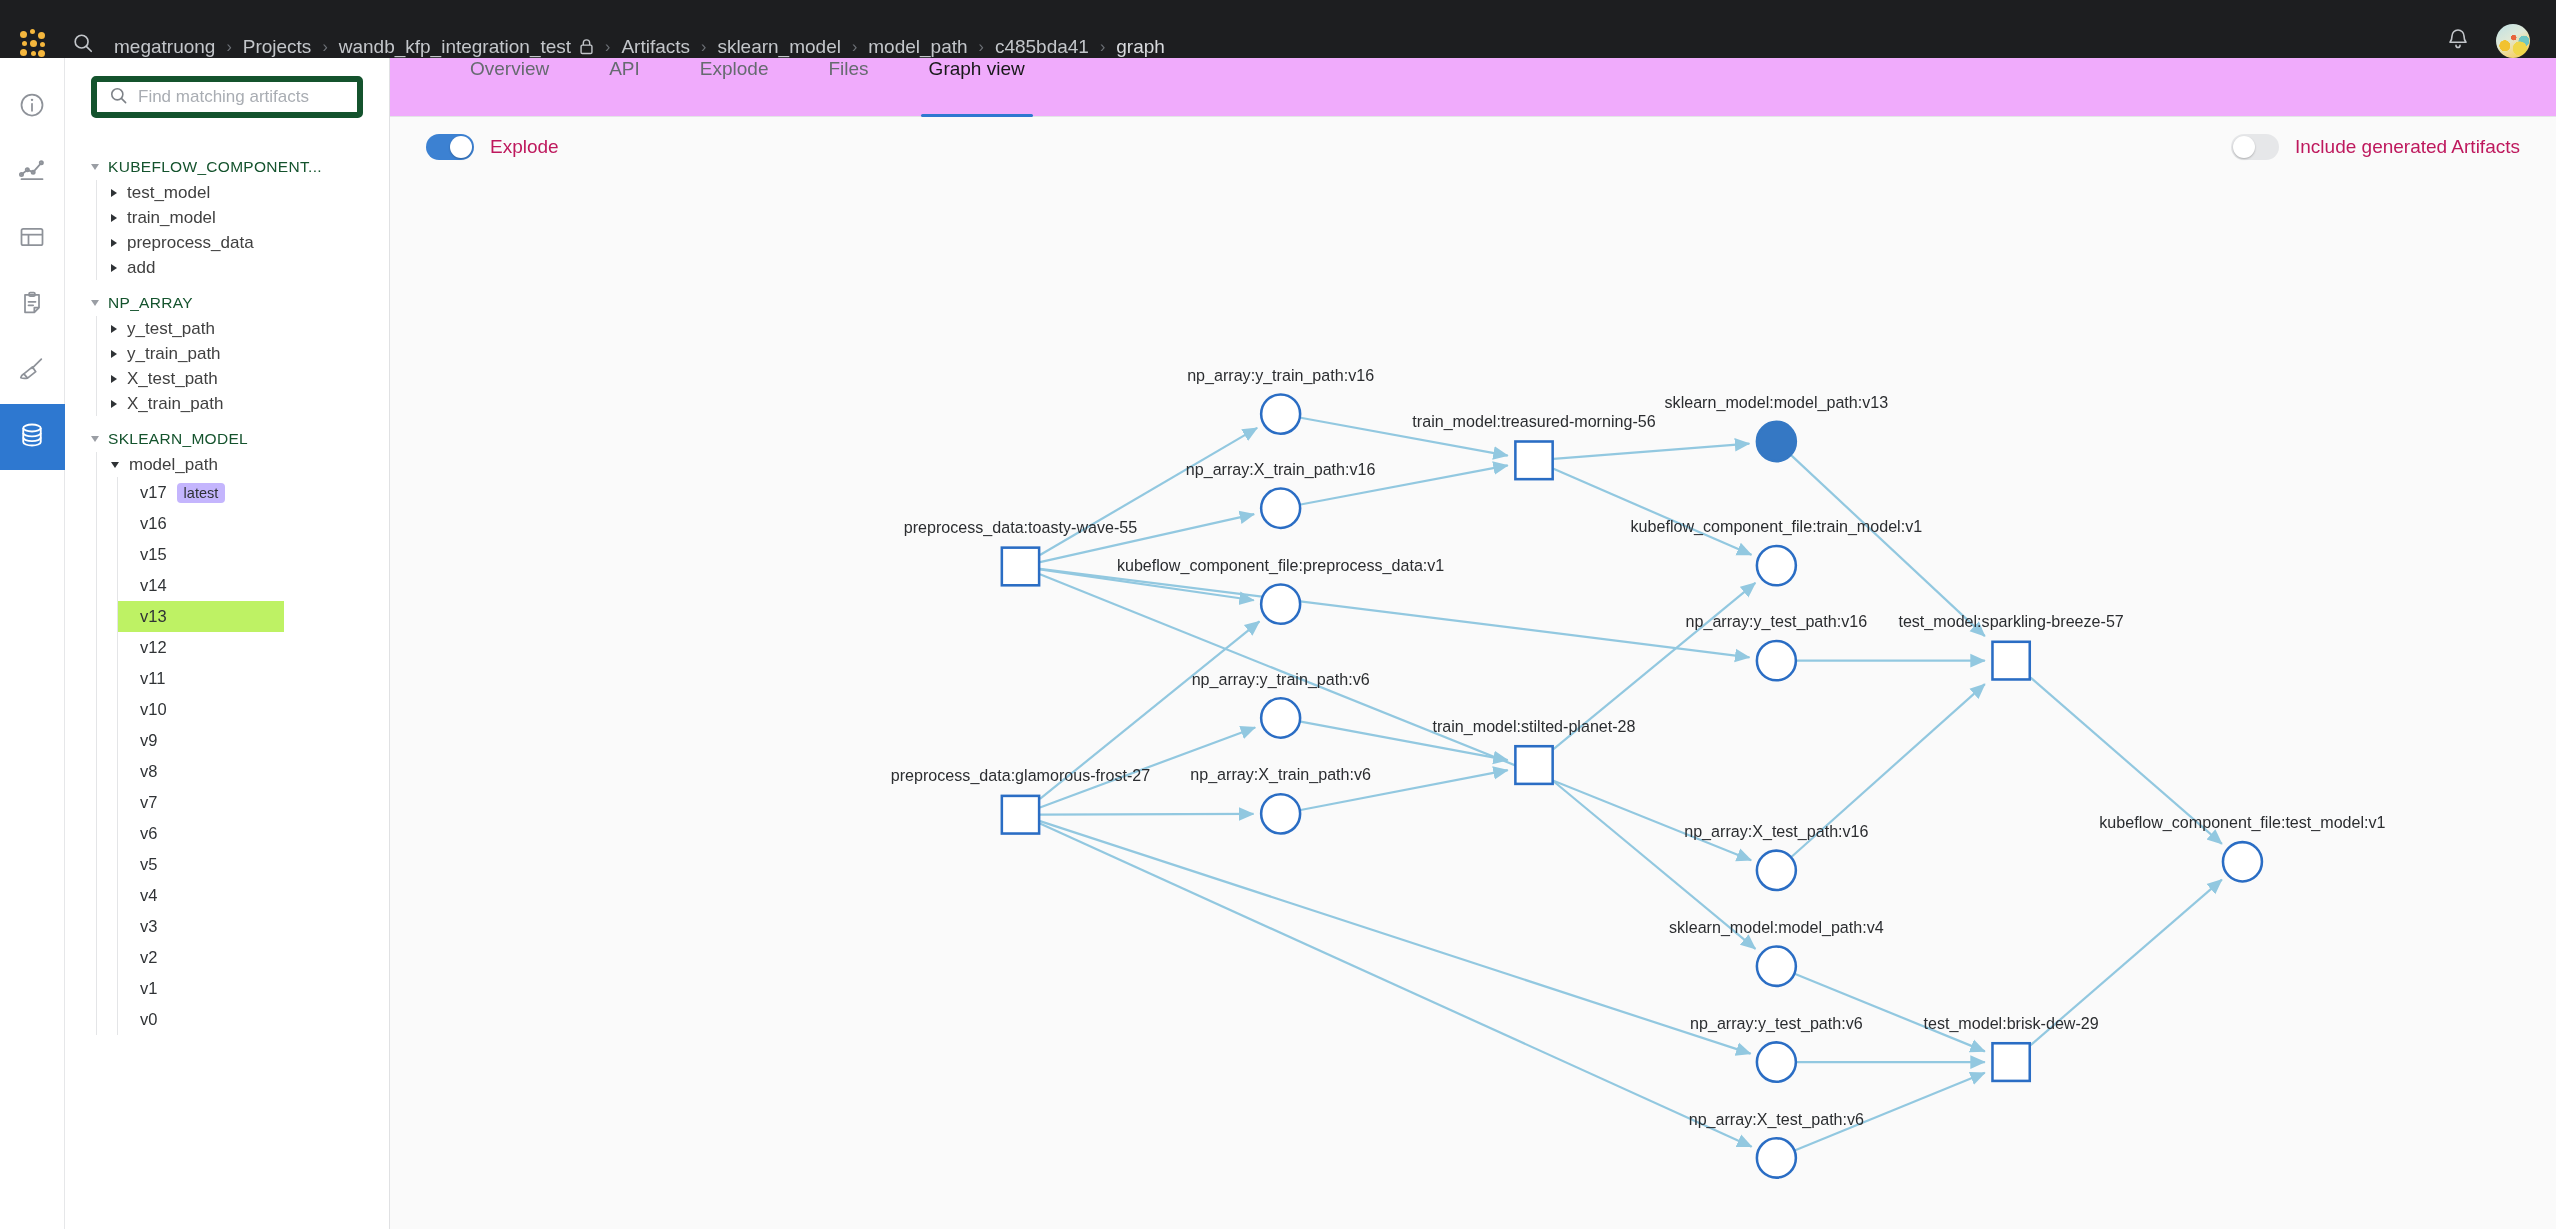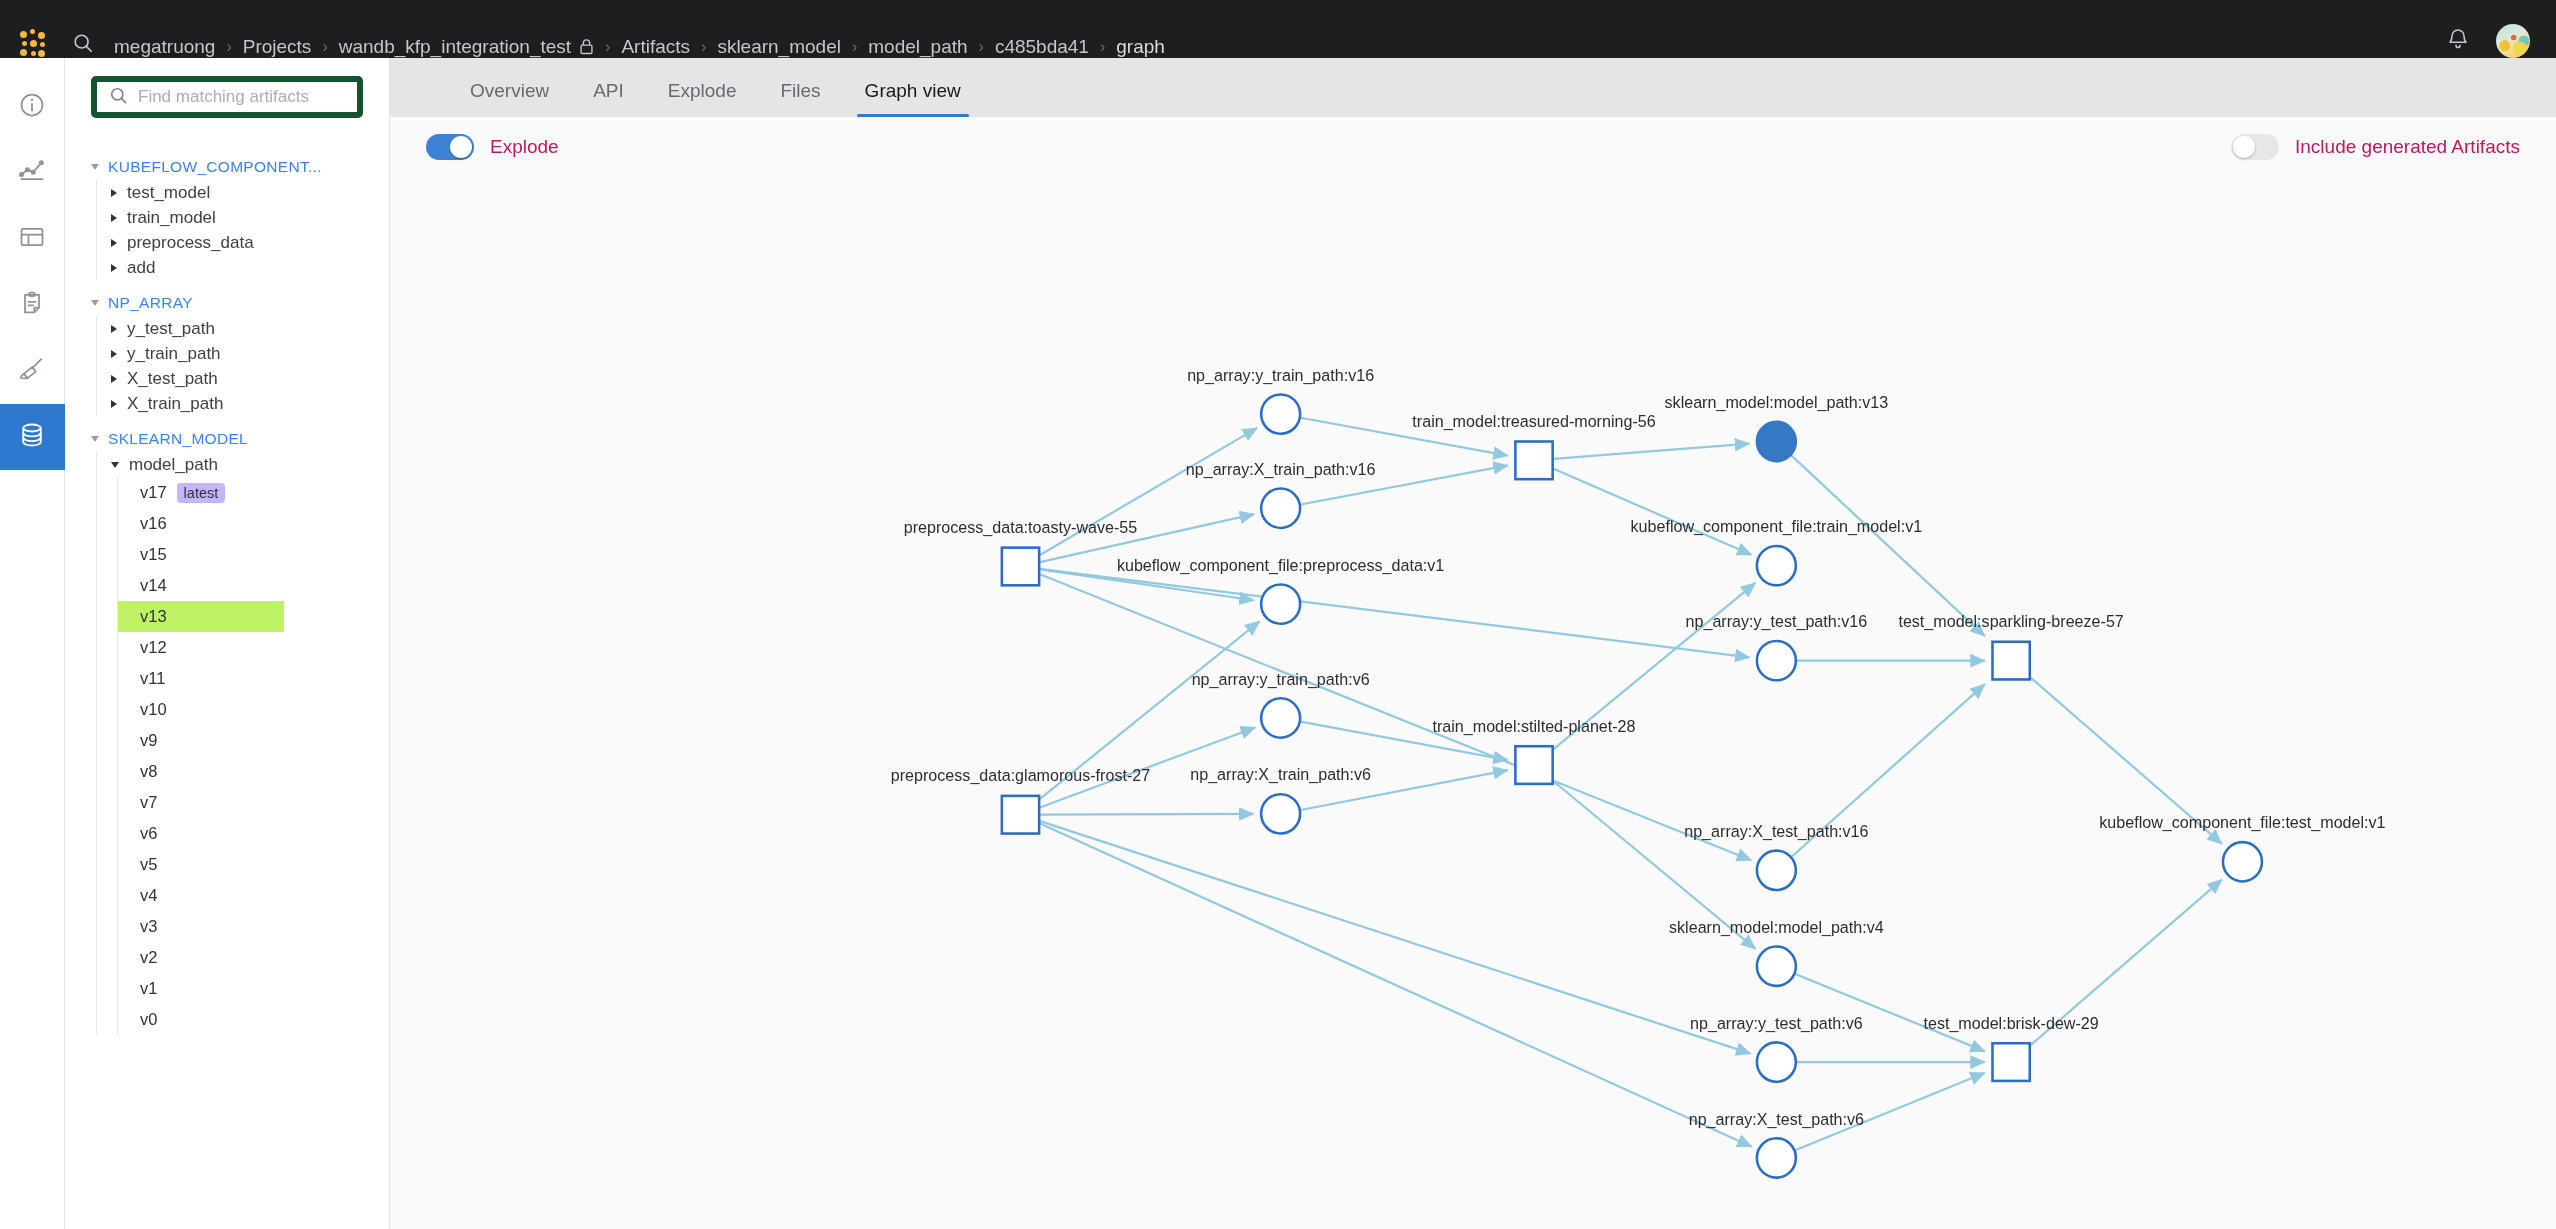--- a/index.html
+++ b/index.html
@@ -74,21 +74,21 @@
     display: flex; align-items: center; padding: 0 12px; gap: 10px;
   }
   .search-box input {
     border: none; outline: none; font-size: 17px; color: #3c4043;
     font-family: "Liberation Sans", sans-serif; width: 100%; background: transparent;
   }
   .search-box input::placeholder { color: #a9adb3; }
   .tree { padding-left: 26px; font-size: 17px; color: #2e3134; flex: 1 1 auto; overflow: hidden; }
   .group-header {
     display: flex; align-items: center; gap: 9px;
-    color: #3b82f6; font-size: 15.5px; letter-spacing: .3px;
+    color: #14532d; font-size: 15.5px; letter-spacing: .3px;
     margin: 14px 0 4px 0; cursor: pointer;
     white-space: nowrap; overflow: hidden;
   }
   .group-children { border-left: 1px solid #e4e5e7; margin-left: 5px; padding-left: 0; }
   .tree-item {
     display: flex; align-items: center; gap: 10px;
     height: 25px; padding-left: 14px; cursor: pointer; color: #404040;
   }
   .caret { width: 0; height: 0; flex: 0 0 auto; }
   .caret.right { border-left: 6px solid #2f3336; border-top: 4.5px solid transparent; border-bottom: 4.5px solid transparent; }
@@ -102,22 +102,22 @@
   }
   .version-row.selected { background: #bef264; }
   .latest-badge {
     background: #c4b5fd; color: #2e3134; font-size: 14.5px;
     border-radius: 4px; padding: 2px 7px;
   }
 
   
   .main { flex: 1 1 auto; display: flex; flex-direction: column; background: #fafafa; min-width: 0; }
   .tabs {
-    height: 59px; flex: 0 0 59px; display: flex; align-items: flex-end;
-    gap: 0; border-bottom: 1px solid #e4e5e7; padding-left: 58px; background: #e5e5e5;
+    height: 59px; flex: 0 0 59px; display: flex; 
+    gap: 16px; border-bottom: 1px solid #e4e5e7; padding-left: 58px; background: #f0abfc;
   }
   .tab {
     font-size: 19px; color: #666a70; padding: 0 22px 14px 22px;
     cursor: pointer; position: relative;
   }
   .tab.active { color: #18191a; font-weight: 400; }
   .tab.active::after {
     content: ""; position: absolute; left: 14px; right: 14px; bottom: -1px;
     height: 3px; background: #2e78d0; border-radius: 2px;
   }

